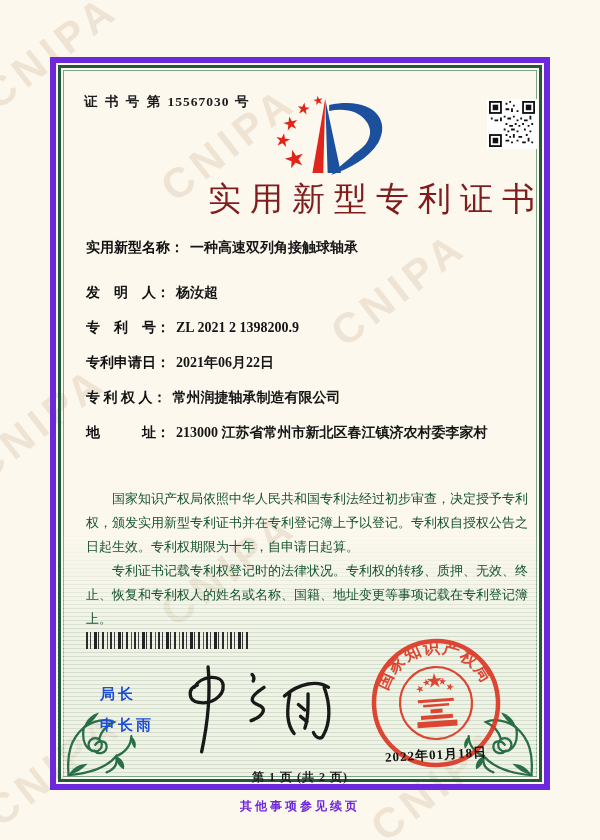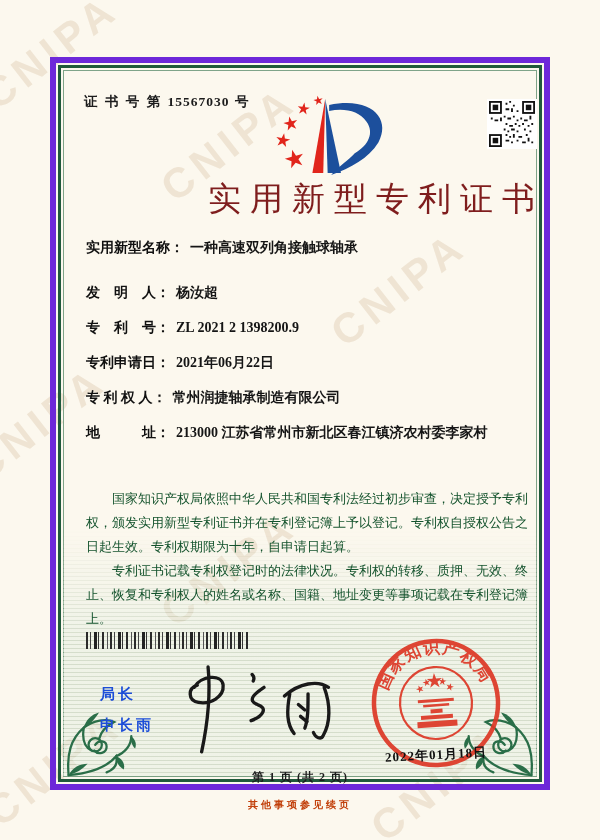--- a/index.html
+++ b/index.html
@@ -92,21 +92,21 @@
   .seal-date {
     position:absolute; left:303px; top:683px; width:154px; z-index:4;
     text-align:center; font-size:13px; font-weight:bold; letter-spacing:1px;
     color:#111; transform:rotate(-3deg);
   }
 
   .page-info { position:absolute; left:0; right:0; top:706px; text-align:center;
     font-size:12px; font-weight:700; letter-spacing:1px; z-index:2; }
 
   .cont-note { position:absolute; left:0; right:0; top:798px; text-align:center;
-    font-size:10px; font-weight:600; letter-spacing:3px; color:#c2410c; }
+    font-size:12px; font-weight:600; letter-spacing:3px; color:#6d28d9; }
 </style>
 </head>
 <body>
 
 <div class="wm" style="left:-28px; top:28px;">CNIPA</div>
 <div class="wm" style="left:150px; top:120px;">CNIPA</div>
 <div class="wm" style="left:320px; top:265px;">CNIPA</div>
 <div class="wm" style="left:-40px; top:400px;">CNIPA</div>
 <div class="wm" style="left:150px; top:545px;">CNIPA</div>
 <div class="wm" style="left:-25px; top:745px;">CNIPA</div>

